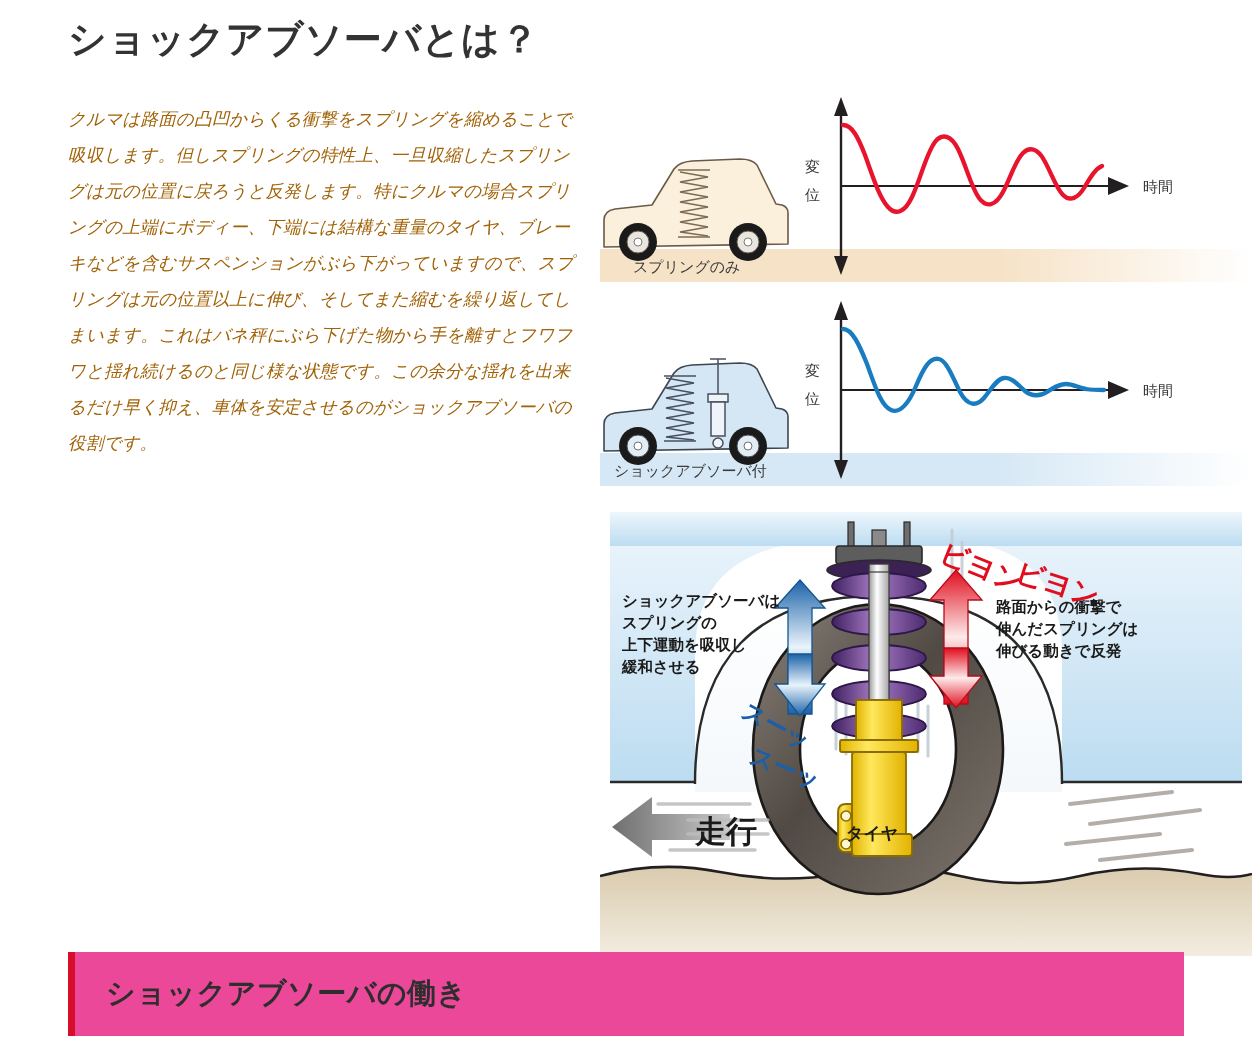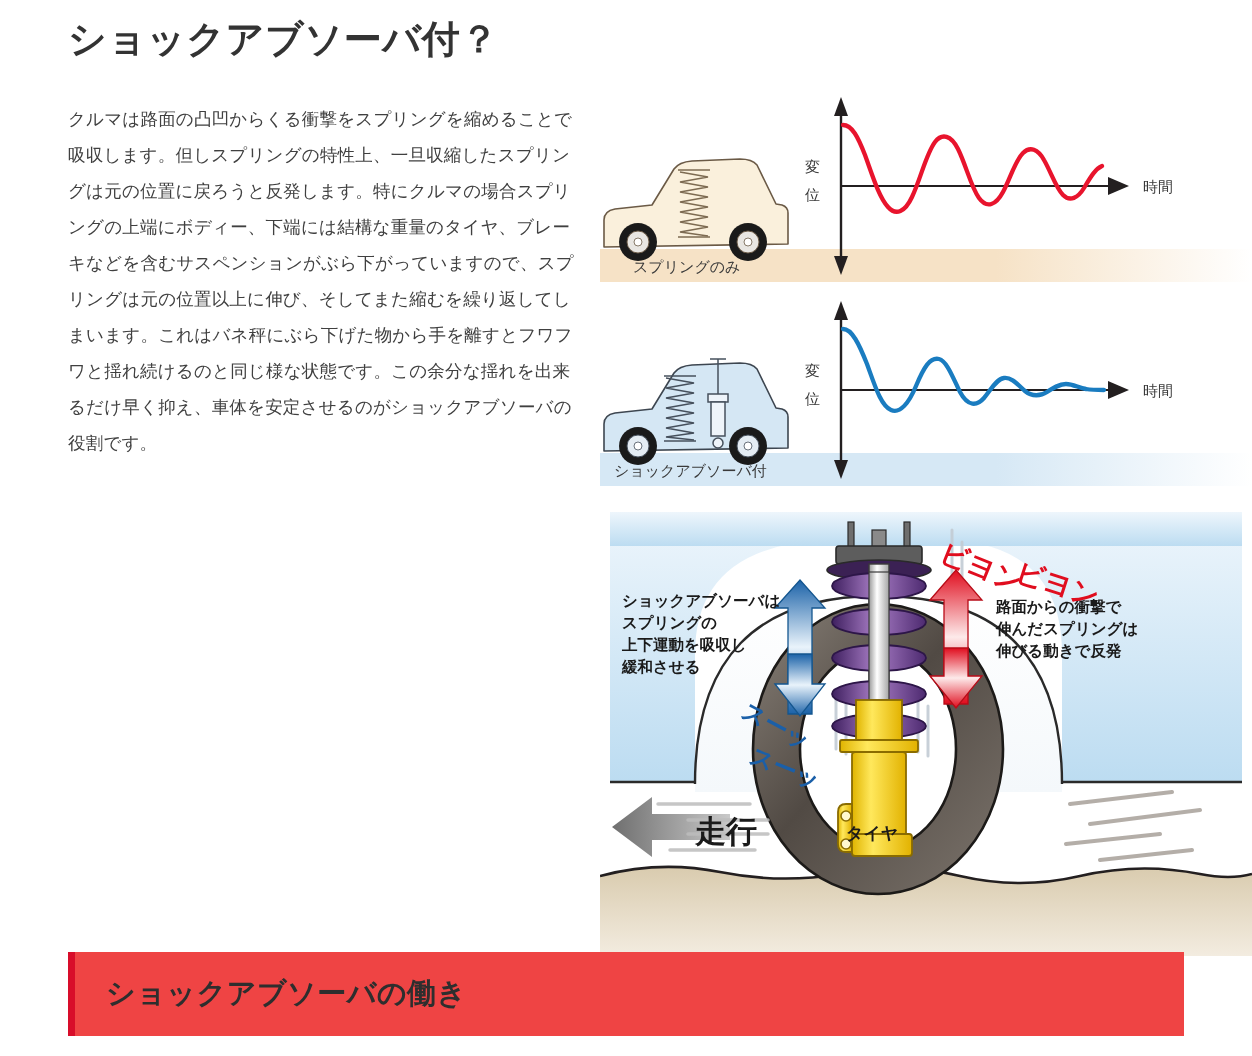--- a/index.html
+++ b/index.html
@@ -26,39 +26,40 @@
     white-space: nowrap;
   }
 
   
   #body-copy {
     position: absolute;
     left: 68px; top: 101px;
     width: 508px;
     font-size: 17.5px;
     line-height: 36px;
-    color: #404040;
+    color: #a16207;
     letter-spacing: 0.2px;
+    font-style: italic;
   }
   #body-copy p { margin: 0; }
 
   
   #figure-column {
     position: absolute;
     left: 600px; top: 92px;
     width: 652px;
   }
   .figure-block { position: relative; }
 
   
   #section-heading {
     position: absolute;
     left: 68px; top: 952px;
     width: 1116px; height: 84px;
-    background: #ef4444;
+    background: #ec4899;
     display: flex;
     align-items: center;
   }
   #section-heading .accent-bar {
     width: 7px;
     align-self: stretch;
     background: #d80d2a;
     flex: 0 0 auto;
   }
   #section-heading .heading-text {
@@ -68,21 +69,21 @@
     padding-left: 31px;
     letter-spacing: 0.5px;
   }
 
   svg { display: block; }
   .vlabel { font-size: 15px; fill: #3a3a3a; }
 </style>
 </head>
 <body>
 
-<div id="page-title">ショックアブソーバ付？</div>
+<div id="page-title">ショックアブソーバとは？</div>
 
 <div id="body-copy">
   <p>クルマは路面の凸凹からくる衝撃をスプリングを縮めることで吸収します。但しスプリングの特性上、一旦収縮したスプリングは元の位置に戻ろうと反発します。特にクルマの場合スプリングの上端にボディー、下端には結構な重量のタイヤ、ブレーキなどを含むサスペンションがぶら下がっていますので、スプリングは元の位置以上に伸び、そしてまた縮むを繰り返してしまいます。これはバネ秤にぶら下げた物から手を離すとフワフワと揺れ続けるのと同じ様な状態です。この余分な揺れを出来るだけ早く抑え、車体を安定させるのがショックアブソーバの役割です。</p>
 </div>
 
 <div id="figure-column">
 
   <div class="figure-block">
     <svg width="652" height="190" viewBox="0 0 652 190">
 

